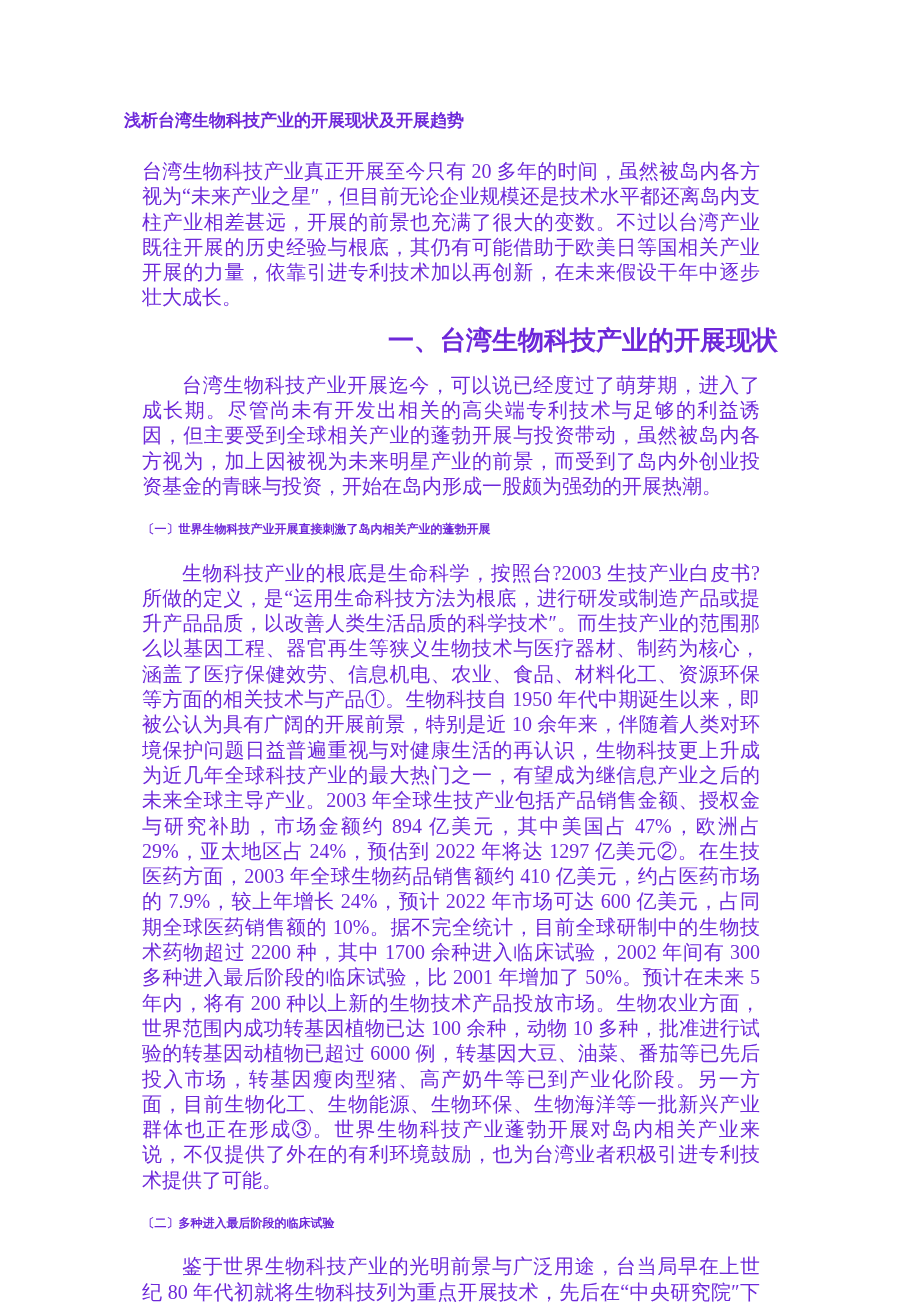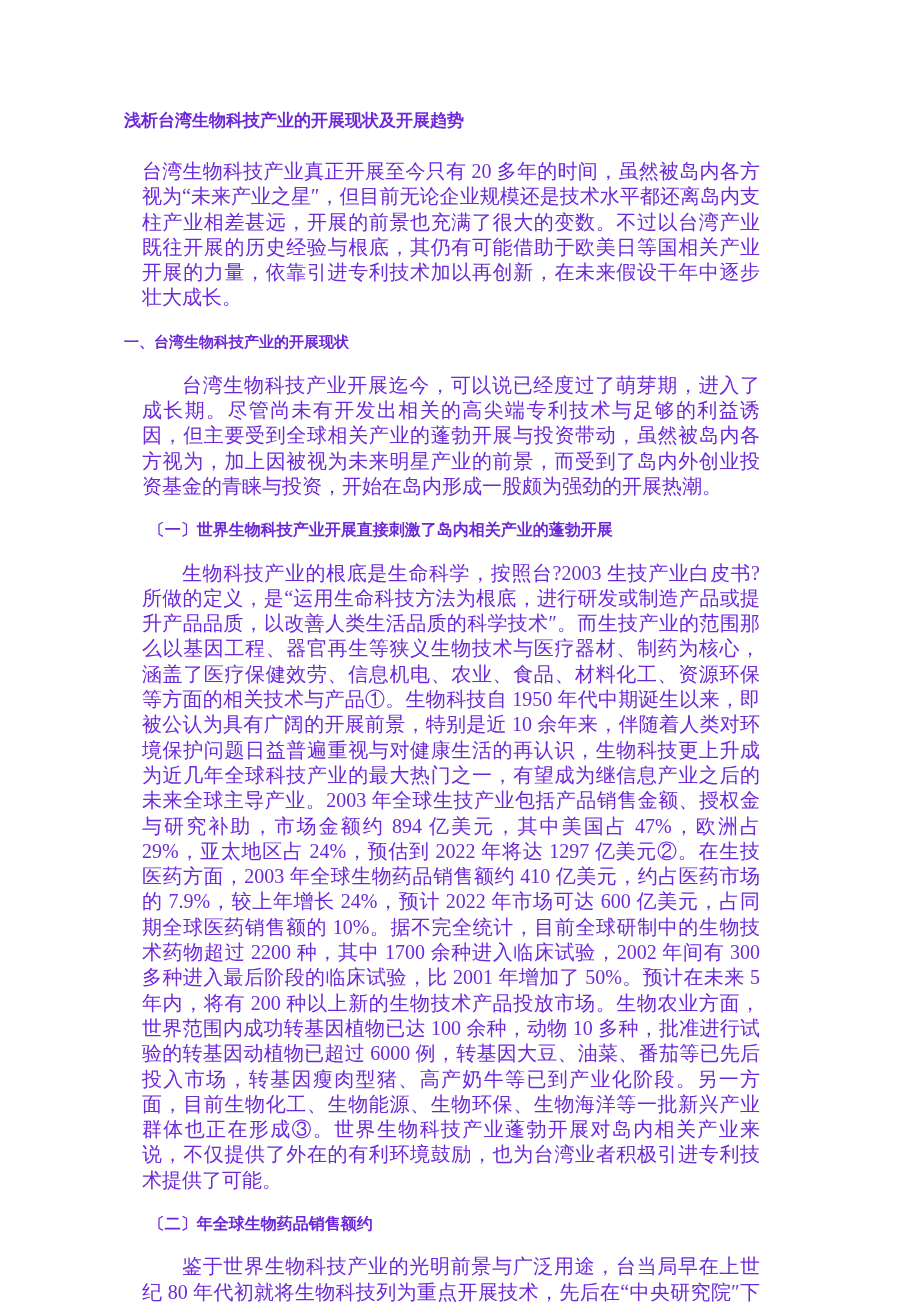--- a/index.html
+++ b/index.html
@@ -33,30 +33,30 @@
     font-size: 20px;
     line-height: 25.3px;
     text-align: justify;
     text-justify: inter-character;
     margin: 18px;
   }
   .para.indent {
     text-indent: 2em;
   }
   .sec-heading {
-    font-family: Liberation Serif, serif;
-    font-size: 15px;
+    font-family: Liberation Mono, monospace;
+    font-size: 26px;
     font-weight: bold;
-    text-align: left;
+    text-align: right;
     line-height: 26px;
     margin: 15px 0 3px 0;
   }
   .sub-heading {
     font-family: "Liberation Sans", "DejaVu Sans", sans-serif;
-    font-size: 16px;
+    font-size: 12px;
     font-weight: bold;
     line-height: 25.3px;
     text-indent: 1.55em;
     margin: 0;
   }
 </style>
 </head>
 <body>
 
 <div class="page">
@@ -67,18 +67,18 @@
     <p class="para">台湾生物科技产业真正开展至今只有 20 多年的时间，虽然被岛内各方视为“未来产业之星″，但目前无论企业规模还是技术水平都还离岛内支柱产业相差甚远，开展的前景也充满了很大的变数。不过以台湾产业既往开展的历史经验与根底，其仍有可能借助于欧美日等国相关产业开展的力量，依靠引进专利技术加以再创新，在未来假设干年中逐步壮大成长。</p>
 
     <h2 class="sec-heading">一、台湾生物科技产业的开展现状</h2>
 
     <p class="para indent">台湾生物科技产业开展迄今，可以说已经度过了萌芽期，进入了成长期。尽管尚未有开发出相关的高尖端专利技术与足够的利益诱因，但主要受到全球相关产业的蓬勃开展与投资带动，虽然被岛内各方视为，加上因被视为未来明星产业的前景，而受到了岛内外创业投资基金的青睐与投资，开始在岛内形成一股颇为强劲的开展热潮。</p>
 
     <h3 class="sub-heading">〔一〕世界生物科技产业开展直接刺激了岛内相关产业的蓬勃开展</h3>
 
     <p class="para indent">生物科技产业的根底是生命科学，按照台?2003 生技产业白皮书?所做的定义，是“运用生命科技方法为根底，进行研发或制造产品或提升产品品质，以改善人类生活品质的科学技术″。而生技产业的范围那么以基因工程、器官再生等狭义生物技术与医疗器材、制药为核心，涵盖了医疗保健效劳、信息机电、农业、食品、材料化工、资源环保等方面的相关技术与产品①。生物科技自 1950 年代中期诞生以来，即被公认为具有广阔的开展前景，特别是近 10 余年来，伴随着人类对环境保护问题日益普遍重视与对健康生活的再认识，生物科技更上升成为近几年全球科技产业的最大热门之一，有望成为继信息产业之后的未来全球主导产业。2003 年全球生技产业包括产品销售金额、授权金与研究补助，市场金额约 894 亿美元，其中美国占 47%，欧洲占 29%，亚太地区占 24%，预估到 2022 年将达 1297 亿美元②。在生技医药方面，2003 年全球生物药品销售额约 410 亿美元，约占医药市场的 7.9%，较上年增长 24%，预计 2022 年市场可达 600 亿美元，占同期全球医药销售额的 10%。据不完全统计，目前全球研制中的生物技术药物超过 2200 种，其中 1700 余种进入临床试验，2002 年间有 300 多种进入最后阶段的临床试验，比 2001 年增加了 50%。预计在未来 5 年内，将有 200 种以上新的生物技术产品投放市场。生物农业方面，世界范围内成功转基因植物已达 100 余种，动物 10 多种，批准进行试验的转基因动植物已超过 6000 例，转基因大豆、油菜、番茄等已先后投入市场，转基因瘦肉型猪、高产奶牛等已到产业化阶段。另一方面，目前生物化工、生物能源、生物环保、生物海洋等一批新兴产业群体也正在形成③。世界生物科技产业蓬勃开展对岛内相关产业来说，不仅提供了外在的有利环境鼓励，也为台湾业者积极引进专利技术提供了可能。</p>
 
-    <h3 class="sub-heading">〔二〕年全球生物药品销售额约</h3>
+    <h3 class="sub-heading">〔二〕多种进入最后阶段的临床试验</h3>
 
     <p class="para indent">鉴于世界生物科技产业的光明前景与广泛用途，台当局早在上世纪 80 年代初就将生物科技列为重点开展技术，先后在“中央研究院″下成立了分子生物研究所及生物医学科学研究所，1982 年生物技术被列为八大重点科技之一，1984 年“财团法人生物技术开发中心″成立。1995 年台“行政院″通过“加强生物技术产业推动方案″，分别由“卫生署″、“农业委员会″、“经济部″、“国家科学委员会″、“中央研究院″等机构负责推动执行，并由各机构联合组成“生物技术产业指导小组″，具体负责推动产业开展。1996 年作为推动亚太制造中心方</p>
 
   </div>
 </div>
 
 </body></html>

